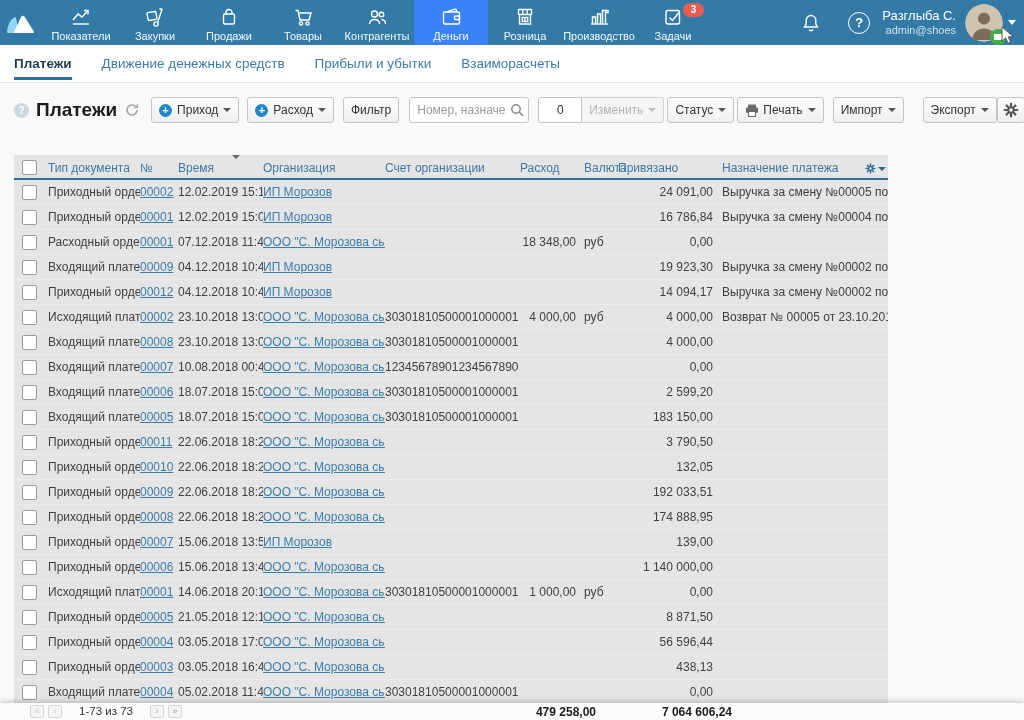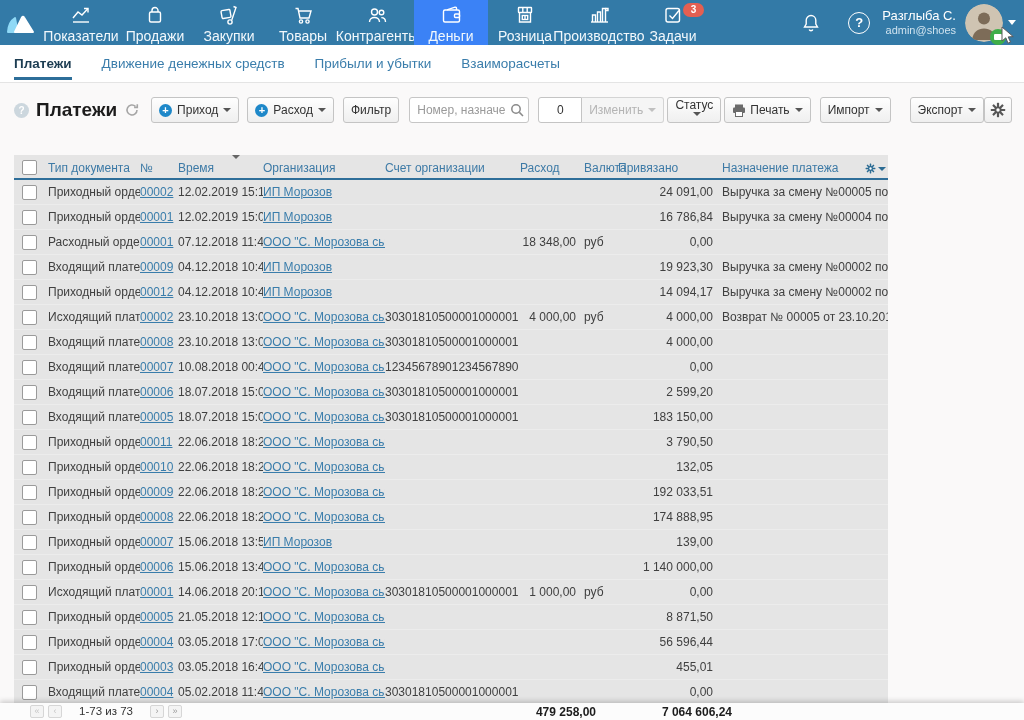--- a/index.html
+++ b/index.html
@@ -9,21 +9,21 @@
     font-family:"Liberation Sans", sans-serif;
     -webkit-font-smoothing:antialiased;
   }
   
   .topbar{position:absolute;top:0;left:0;width:1024px;height:45px;background:#337aa7;display:flex;align-items:stretch;}
   .logo{width:44px;display:flex;align-items:center;justify-content:center;}
   .nav-item{width:74px;display:flex;flex-direction:column;align-items:center;justify-content:center;color:#f2f8fc;cursor:pointer;position:relative;padding-top:2px;}
   .nav-item.sel{background:#3b82f6;}
   .nav-ico{height:22px;display:flex;align-items:center;}
   .nav-ico svg{display:block;}
-  .nav-lbl{font-size:14px;margin-top:2px;white-space:nowrap;}
+  .nav-lbl{font-size:11px;margin-top:2px;white-space:nowrap;}
   .nav-badge{position:absolute;top:3px;right:6px;min-width:13px;height:14px;padding:0 4px;background:#e45f51;border-radius:8px;color:#fff;font-size:10px;line-height:14px;text-align:center;font-weight:bold;}
   .tn-right{margin-left:auto;display:flex;align-items:center;padding-right:8px;}
   .tn-iconbtn{width:34px;display:flex;justify-content:center;align-items:center;cursor:pointer;}
   .help-circle{width:20px;height:20px;border:1.5px solid #fff;border-radius:50%;color:#fff;font-size:13px;font-weight:bold;display:flex;align-items:center;justify-content:center;}
   .user-block{margin-left:6px;text-align:right;line-height:1.25;cursor:pointer;}
   .user-name{color:#fff;font-size:13px;}
   .user-email{color:#cfe3ef;font-size:11px;}
   .avatar{position:relative;width:38px;height:38px;margin-left:9px;border-radius:50%;overflow:visible;cursor:pointer;}
   .avatar svg{border-radius:50%;display:block;}
   .avatar-badge{position:absolute;right:-3px;bottom:-3px;width:16px;height:16px;background:#3fae49;border-radius:50%;display:flex;align-items:center;justify-content:center;}
@@ -94,36 +94,36 @@
           <polyline points="14,4.5 18,4.5 18,8.5"></polyline>
           <line x1="3" y1="18" x2="19" y2="18"></line>
       </svg>
     </span>
     <span class="nav-lbl">Показатели</span>
   </div>
 
   <div class="nav-item">
     <span class="nav-ico">
       <svg width="22" height="22" viewBox="0 0 22 22" fill="none" stroke="#fff" stroke-width="1.4">
-        <path d="M8 8 V6.5 a3 3 0 0 1 6 0 V8"></path>
-          <rect x="5.5" y="8" width="11" height="10" rx="1.5"></rect>
-      </svg>
-    </span>
-    <span class="nav-lbl">Продажи</span>
-  </div>
-
-  <div class="nav-item">
-    <span class="nav-ico">
-      <svg width="22" height="22" viewBox="0 0 22 22" fill="none" stroke="#fff" stroke-width="1.4">
         <rect x="3.5" y="6" width="9" height="8" rx="1" transform="rotate(-10 8 10)"></rect>
         <path d="M15.5 2.5 L18 3.5 L13.8 16"></path>
         <circle cx="12" cy="18" r="2.1"></circle>
       </svg>
     </span>
     <span class="nav-lbl">Закупки</span>
+  </div>
+
+  <div class="nav-item">
+    <span class="nav-ico">
+      <svg width="22" height="22" viewBox="0 0 22 22" fill="none" stroke="#fff" stroke-width="1.4">
+        <path d="M8 8 V6.5 a3 3 0 0 1 6 0 V8"></path>
+          <rect x="5.5" y="8" width="11" height="10" rx="1.5"></rect>
+      </svg>
+    </span>
+    <span class="nav-lbl">Продажи</span>
   </div>
 
   <div class="nav-item">
     <span class="nav-ico">
       <svg width="22" height="22" viewBox="0 0 22 22" fill="none" stroke="#fff" stroke-width="1.4">
         <path d="M3.5 4.5 h2.5 l2 9.5 h9 l2 -7 H7"></path>
           <circle cx="9" cy="17.5" r="1.6"></circle>
           <circle cx="15.5" cy="17.5" r="1.6"></circle>
       </svg>
     </span>
@@ -258,21 +258,21 @@
           <line x1="9.4" y1="9.4" x2="13" y2="13"></line>
       </svg>
     </span>
   </div>
 
   <div class="counter">0</div>
   <div class="btn attached disabled">
     <span>Изменить</span>
     <span class="caret"></span>
   </div>
-  <div class="btn" style="margin-left:3px;flex-direction:column;">
+  <div class="btn" style="margin-left:3px;">
     <span>Статус</span>
     <span class="caret"></span>
   </div>
   <div class="btn" style="margin-left:3px;">
     <span style="margin-right:4px;display:flex;">
       <svg width="14" height="13" viewBox="0 0 14 13">
         <rect x="3" y="0.5" width="8" height="3.5" fill="#6b6b6b"></rect>
         <rect x="1" y="3.5" width="12" height="5.5" rx="1" fill="#6b6b6b"></rect>
         <rect x="3.5" y="7.5" width="7" height="5" fill="#fff" stroke="#6b6b6b"></rect>
       </svg>
@@ -574,21 +574,21 @@
       </tr>
       <tr>
         <td><span class="cb"></span></td>
         <td>Приходный ордер</td>
         <td><a class="lnk">00003</a></td>
         <td>03.05.2018 16:48</td>
         <td><a class="lnk">ООО "С. Морозова сын и ...</a></td>
         <td></td>
         <td class="c-exp"></td>
         <td class="c-cur"></td>
-        <td class="c-link">455,01</td>
+        <td class="c-link">438,13</td>
         <td class="c-purp"></td>
       </tr>
       <tr>
         <td><span class="cb"></span></td>
         <td>Входящий платеж</td>
         <td><a class="lnk">00004</a></td>
         <td>05.02.2018 11:42</td>
         <td><a class="lnk">ООО "С. Морозова сын и ...</a></td>
         <td>30301810500001000001</td>
         <td class="c-exp"></td>

